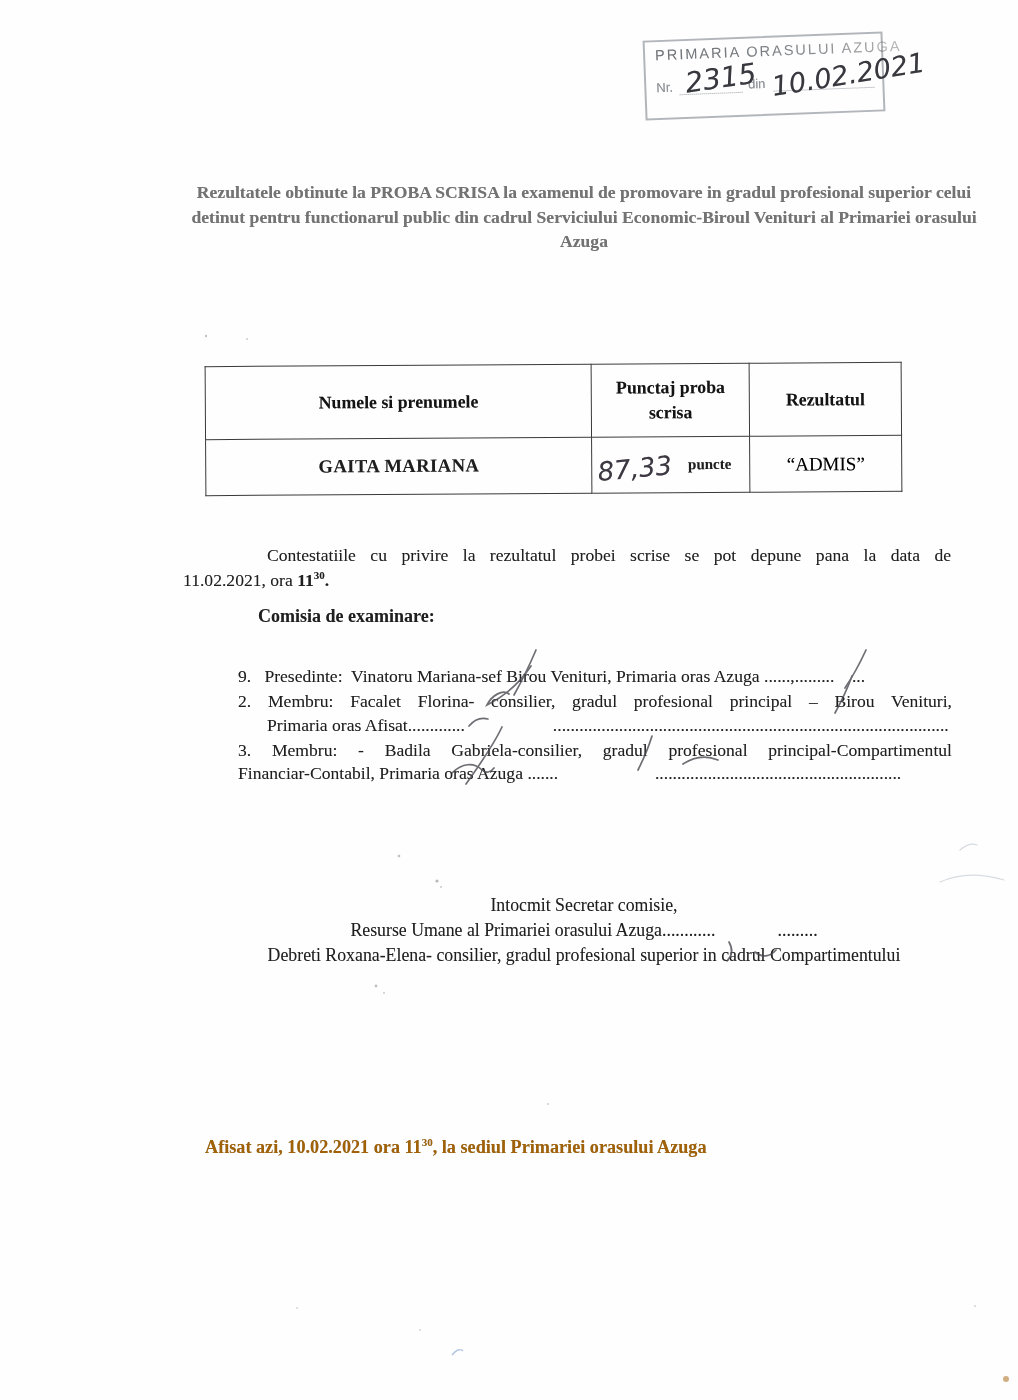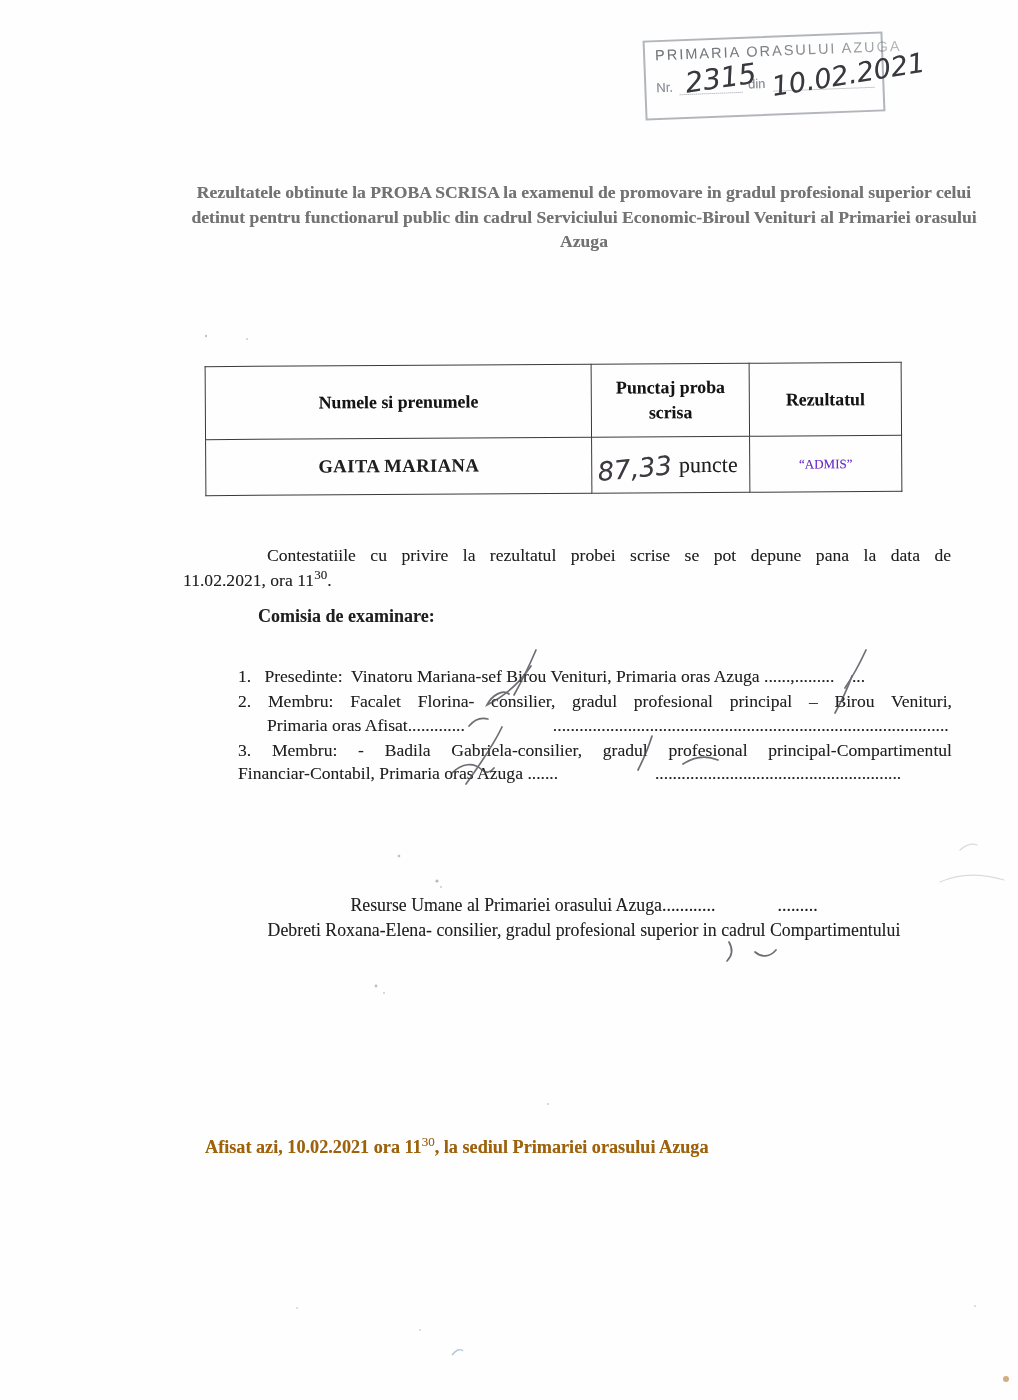--- a/index.html
+++ b/index.html
@@ -65,30 +65,30 @@
   }
   .results-table th { font-size: 17.8px; font-weight: bold; height: 70px; line-height: 25px; color: #141414; }
   .col-name  { width: 388px; }
   .col-score { width: 155px; }
   .col-res   { width: 150px; }
   .row-data td { height: 53px; }
   .cell-name { font-weight: bold; font-size: 18.5px; letter-spacing: 0.5px; }
   .cell-score { text-align: left !important; }
   .score-wrap { display: flex; align-items: center; padding-left: 4px; }
   .score-hand { font-size: 26px; transform: rotate(-5deg) translateY(3px); color: #3d3842; }
-  .score-unit { font-weight: normal; font-size: 22px; margin-left: 7px; }
-  .cell-result { font-size: 13px; color: #6d28d9; }
+  .score-unit { font-weight: bold; font-size: 15px; margin-left: 16px; }
+  .cell-result { font-size: 19px; color: #000000; }
 
   
   .body-line { font-size: 17.6px; line-height: 24px; }
   .just { text-align: justify; text-align-last: justify; }
   .c1 { left: 183px; top: 543px; width: 768px; text-indent: 84px; }
   .c2 { left: 183px; top: 568px; }
-  .bold { font-weight: normal; }
-  sup.tsup { font-size: 13px; font-weight: normal; vertical-align: super; line-height: 0; }
+  .bold { font-weight: bold; }
+  sup.tsup { font-size: 11px; font-weight: bold; vertical-align: super; line-height: 0; }
 
   .comisia { left: 210px; top: 606px; font-weight: bold; font-size: 18px; margin-left: 48px; }
   .i1   { left: 238px; top: 664px; width: 716px; }
   .i2l1 { left: 238px; top: 689px; width: 714px; }
   .i2l2 { left: 267px; top: 713px; width: 690px; }
   .i3l1 { left: 238px; top: 738px; width: 714px; }
   .i3l2 { left: 238px; top: 761px; width: 716px; }
 
   .sec-block { left: 188px; top: 893px; width: 792px; text-align: center; }
   .sec-line { font-size: 17.8px; line-height: 25px; }
@@ -143,27 +143,28 @@
       </tr>
     </tbody>
   </table>
 
   <div class="abs body-line just c1">Contestatiile cu privire la rezultatul probei scrise se pot depune pana la data de</div>
   <div class="abs body-line c2">
     <span>11.02.2021, ora </span><span class="bold">11</span><sup class="tsup">30</sup><span class="bold">.</span>
   </div>
 
   <div class="abs comisia">Comisia de examinare:</div>
-  <div class="abs body-line pre i1">1.   Presedinte:  Vinatoru Mariana-sef Birou Venituri, Primaria oras Azuga ......,.........    ...</div>
+  <div class="abs body-line pre i1">9.   Presedinte:  Vinatoru Mariana-sef Birou Venituri, Primaria oras Azuga ......,.........    ...</div>
   <div class="abs body-line just i2l1">2.   Membru:   Facalet Florina- consilier, gradul profesional principal – Birou Venituri,</div>
   <div class="abs body-line pre i2l2">Primaria oras Afisat.............                    ..........................................................................................</div>
   <div class="abs body-line just i3l1">3.   Membru:     - Badila Gabriela-consilier, gradul profesional principal-Compartimentul</div>
   <div class="abs body-line pre i3l2">Financiar-Contabil, Primaria oras Azuga .......                      ........................................................</div>
 
   <div class="abs sec-block">
+    <div class="sec-line">Intocmit Secretar comisie,</div>
     <div class="sec-line pre">Resurse Umane al Primariei orasului Azuga............              .........</div>
     <div class="sec-line">Debreti Roxana-Elena- consilier, gradul profesional superior in cadrul Compartimentului</div>
   </div>
 
   <div class="abs footer-line">
     <span>Afisat azi, 10.02.2021 ora 11</span><sup class="tsup">30</sup><span>, la sediul Primariei orasului Azuga</span>
   </div>
 
   <svg class="abs overlay" width="1018" height="1400" viewBox="0 0 1018 1400" xmlns="http://www.w3.org/2000/svg">
     <g fill="none" stroke="#4a4a52" stroke-width="1.7" stroke-linecap="round" opacity="0.8">

